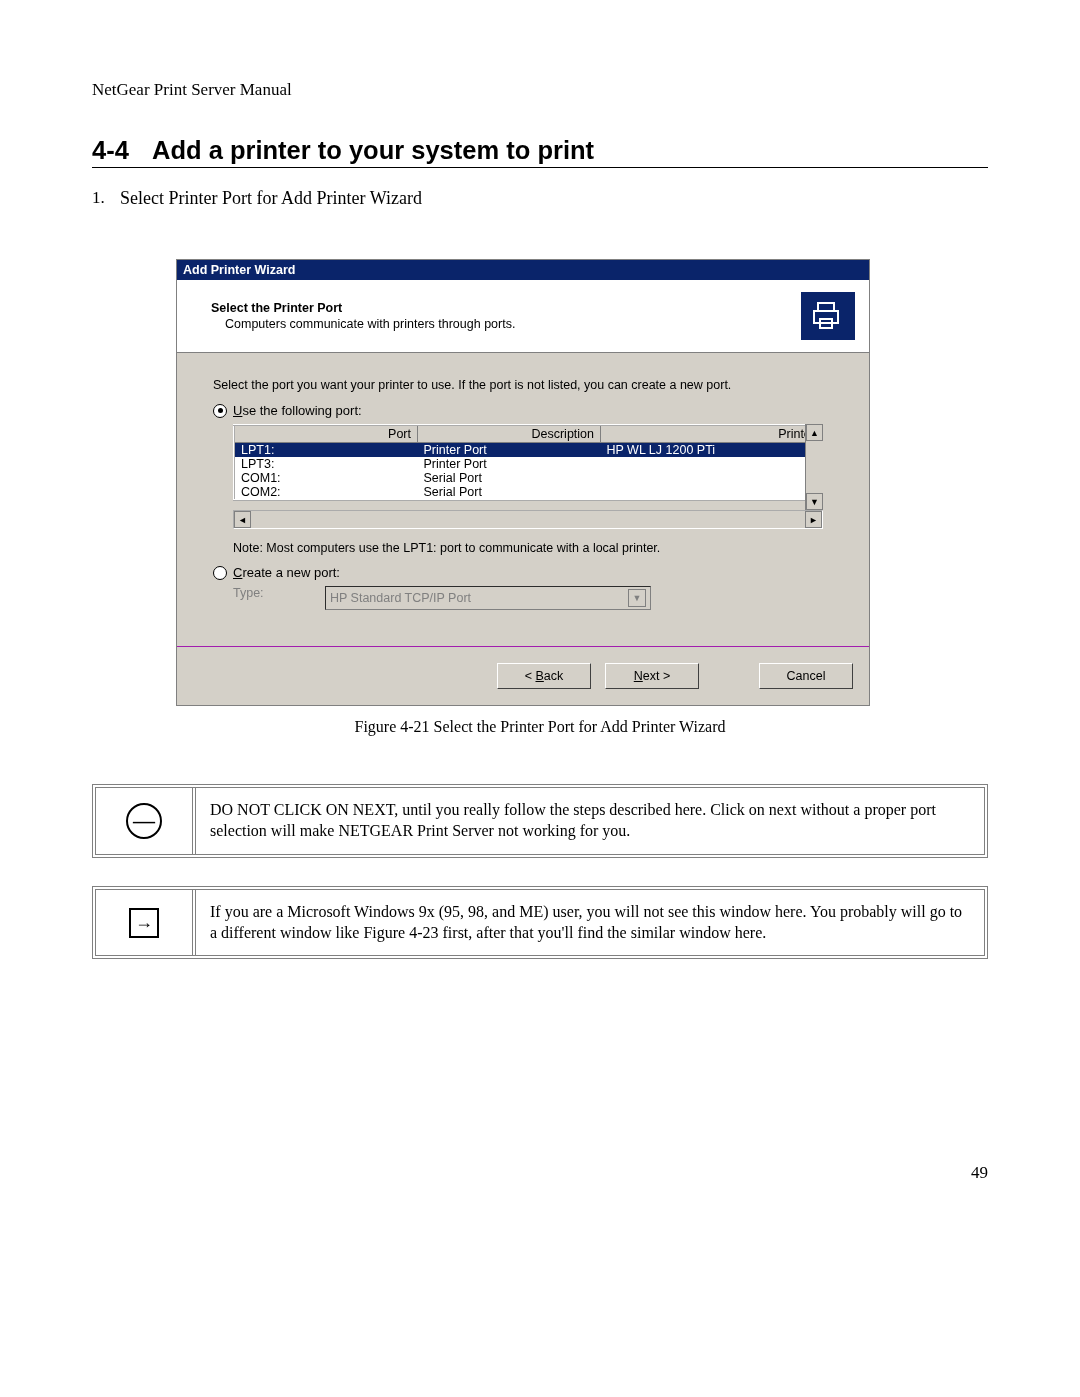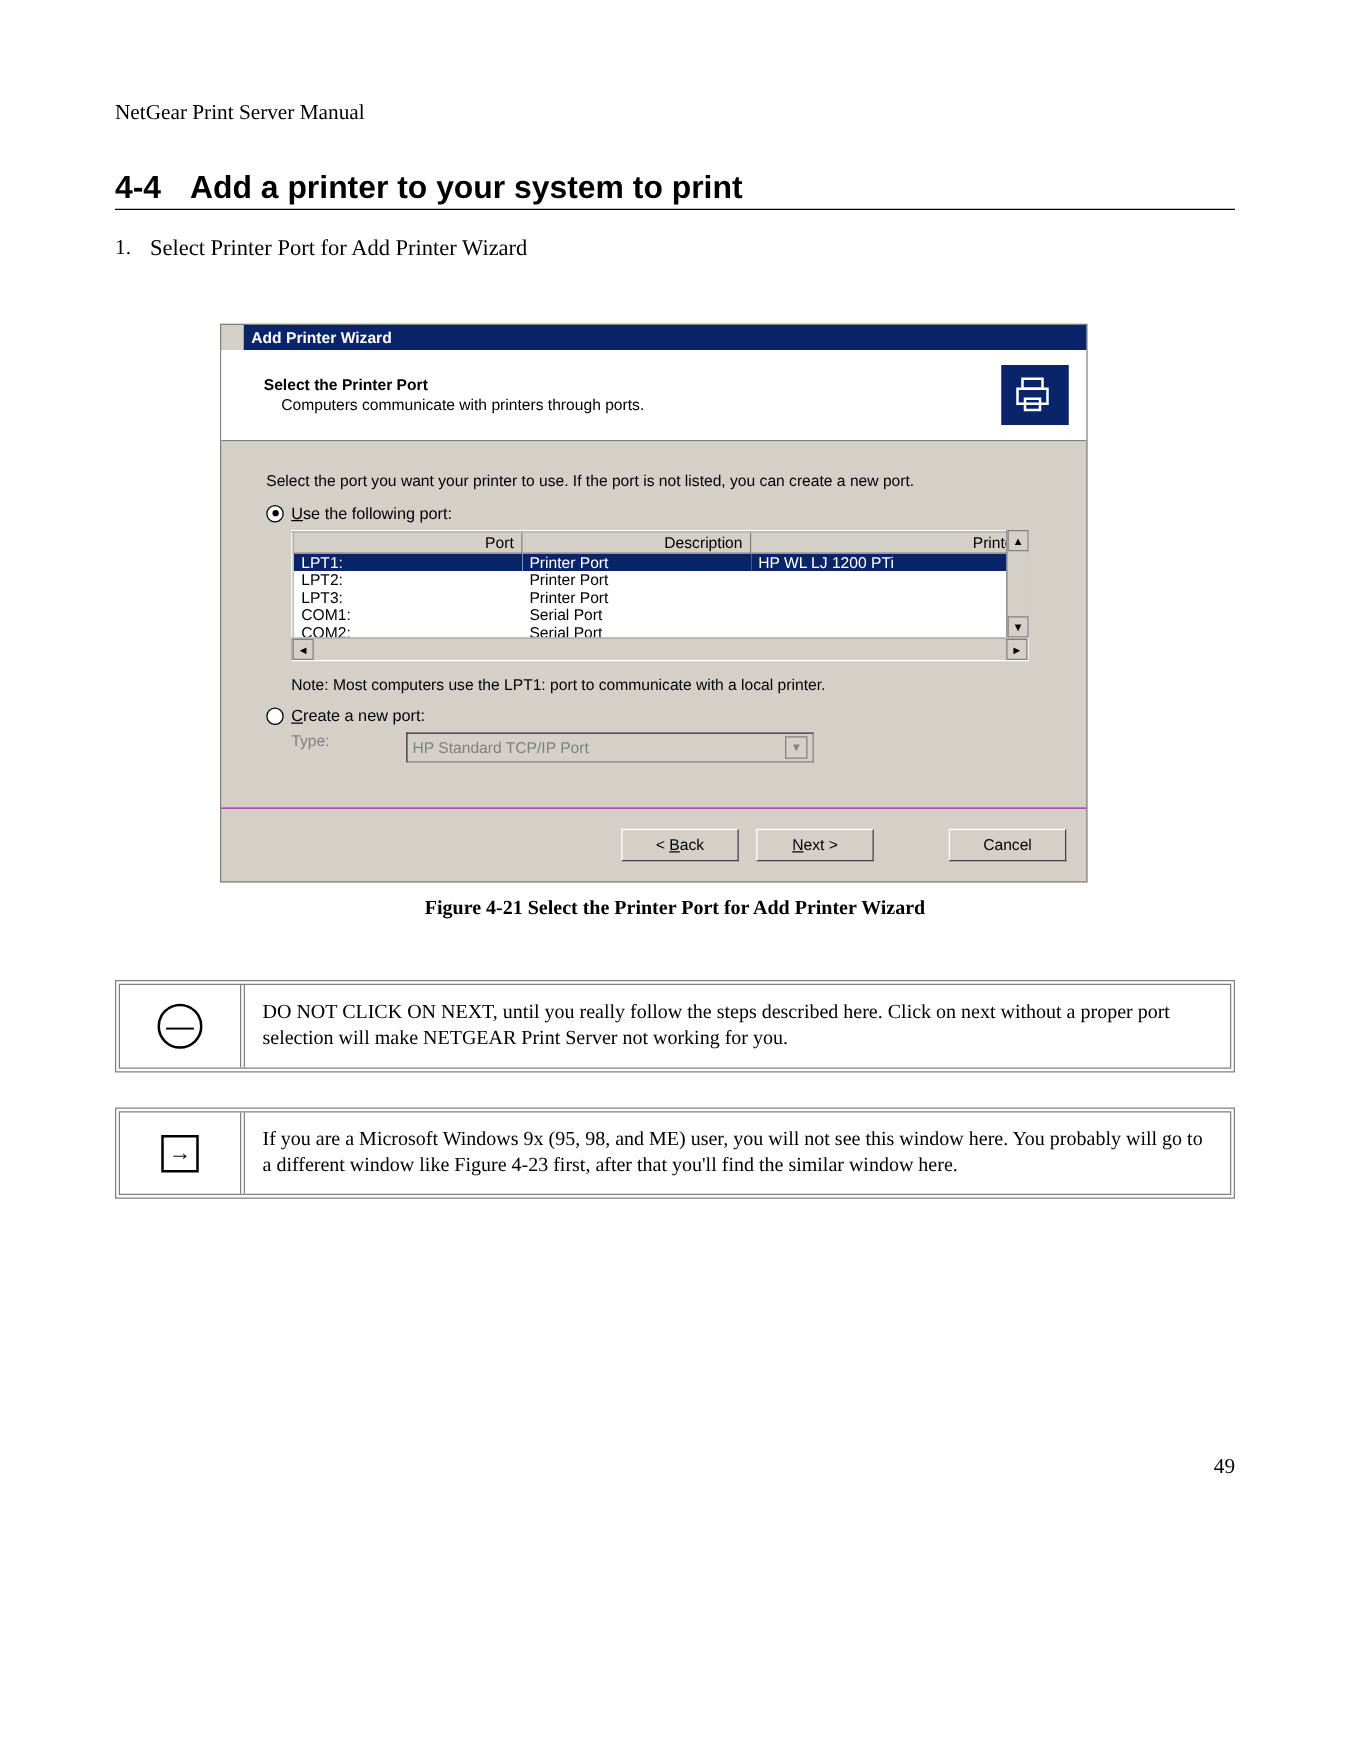--- a/index.html
+++ b/index.html
@@ -45,21 +45,20 @@
     border: 1px solid #808080;
     font-family: Tahoma, Arial, sans-serif;
     font-size: 12.5px;
   }
   .titlebar {
     background: #0a246a;
     color: #fff;
     font-weight: bold;
     font-size: 12.5px;
     padding: 3px 6px;
-    margin-left: 18px;
   }
   .banner {
     background: #fff;
     padding: 12px 14px 12px 34px;
     display:flex;
     justify-content: space-between;
     align-items: center;
     border-bottom: 1px solid #808080;
   }
   .banner-text { }
@@ -171,21 +170,21 @@
     border-top:1px solid #fff; border-left:1px solid #fff;
     border-right:1px solid #404040; border-bottom:1px solid #404040;
     font-family: Tahoma, Arial, sans-serif; font-size:12.5px;
     display:flex; align-items:center; justify-content:center;
   }
   .win-btn .ul { text-decoration: underline; }
   .button-row .spacer { width: 32px; }
 
   .figure-caption {
     text-align:center;
-    font-weight: bold;
+    font-weight: normal;
     font-size: 16px;
     margin: 12px 0 48px 0;
   }
 
   
   .callout {
     display:flex;
     border: 4px double #808080;
     margin-bottom: 28px;
   }
@@ -280,25 +279,20 @@
                   <th class="col-printer">Printer</th>
                 </tr>
               </thead>
               <tbody>
                 <tr class="selected">
                   <td>LPT1:</td>
                   <td>Printer Port</td>
                   <td>HP WL LJ 1200 PTi</td>
                 </tr>
                 <tr>
-                  <td>LPT2:</td>
-                  <td>Printer Port</td>
-                  <td></td>
-                </tr>
-                <tr>
                   <td>LPT3:</td>
                   <td>Printer Port</td>
                   <td></td>
                 </tr>
                 <tr>
                   <td>COM1:</td>
                   <td>Serial Port</td>
                   <td></td>
                 </tr>
                 <tr>

